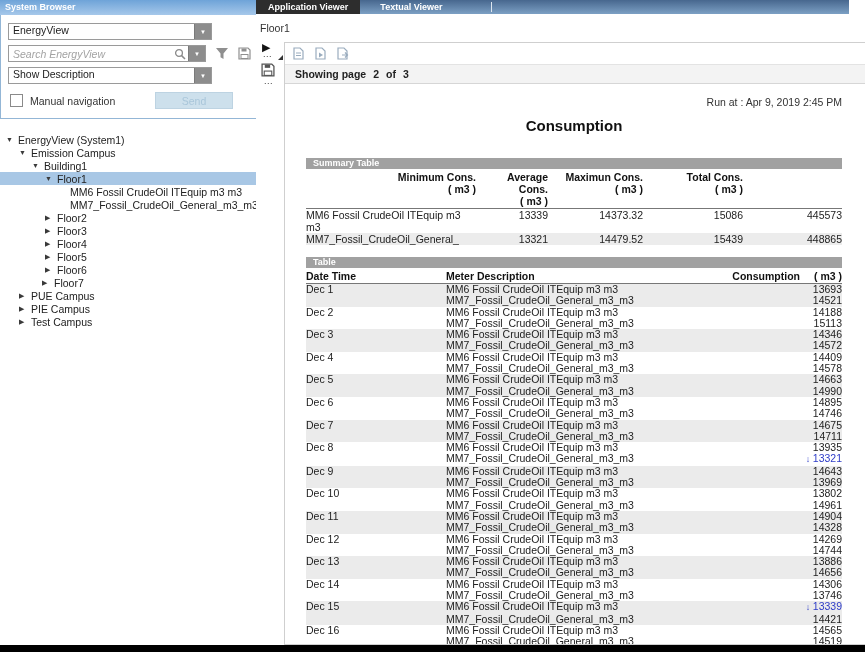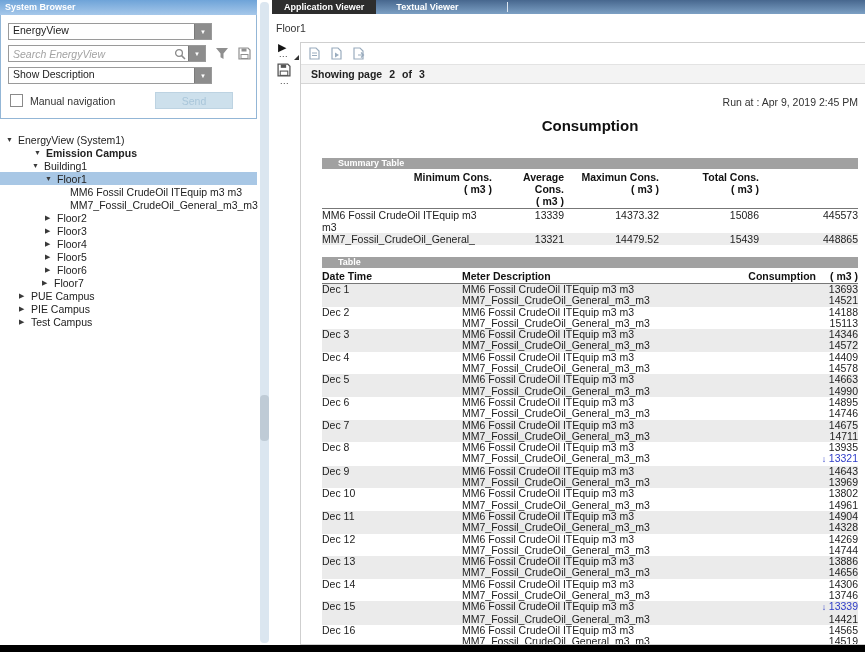--- a/index.html
+++ b/index.html
@@ -30,21 +30,21 @@
     font-size:10.5px;font-family:inherit;margin-right:18px;}
   .tree{margin-top:14px;}
   .tree-item{display:flex;align-items:center;height:13px;font-size:10.5px;color:#222;
     white-space:nowrap;cursor:default;}
   .tree-item.selected{background:#a8c7e5;}
   .caret{flex:0 0 12px;width:12px;font-size:7px;color:#3a3a3a;text-align:left;}
   
   .vscroll{position:absolute;left:260px;top:2px;width:9px;height:641px;background:#dbe6f0;border-radius:4px;}
   .vthumb{position:absolute;left:0;top:393px;width:9px;height:46px;background:#bfcbd6;border-radius:4px;}
   
-  .right-panel{position:absolute;left:272px;top:0;width:593px;height:645px;background:#fff;}
+  .right-panel{position:absolute;left:256px;top:0;width:593px;height:645px;background:#fff;}
   .tab-bar{position:relative;height:14px;background:linear-gradient(#47678e,#7ca0c4);display:flex;}
   .tab{height:14px;line-height:14px;color:#fff;font-weight:bold;font-size:9px;padding:0 12px;cursor:pointer;}
   .tab.active{background:#2d2d2d;}
   .tab.inactive{margin-left:8px;}
   .tab-sep{position:absolute;left:235px;top:2px;width:1px;height:10px;background:#dde6ef;}
   .context{position:absolute;left:4px;top:22px;font-size:10.5px;color:#333;}
   .run-btn{position:absolute;left:6px;top:43px;width:23px;height:18px;cursor:pointer;}
   .run-tri{position:absolute;left:0;top:-1px;font-size:11px;color:#141414;line-height:11px;}
   .run-dots{position:absolute;left:1px;top:6px;font-size:9px;color:#333;letter-spacing:.5px;}
   .run-corner{position:absolute;right:2px;bottom:1px;width:0;height:0;
@@ -55,21 +55,21 @@
     box-sizing:border-box;overflow:hidden;background:#fff;}
   .icons-row{height:21px;border-bottom:1px solid #e3e3e3;display:flex;align-items:center;
     padding-left:8px;gap:11px;}
   .picon{display:inline-flex;cursor:pointer;}
   .paging{height:18px;background:#f3f3f3;border-bottom:1px solid #d6d6d6;display:flex;
     align-items:center;font-size:10.5px;font-weight:bold;color:#222;padding-left:10px;gap:7px;}
   .report{position:relative;padding-left:21px;width:536px;}
   .run-at{margin-top:12px;text-align:right;font-size:10.5px;color:#333;}
   .rtitle{margin-top:9px;text-align:center;font-size:15px;font-weight:bold;color:#111;}
   .secbar{margin-top:24px;height:11px;background:#a1a1a1;color:#fff;font-size:9px;font-weight:bold;
-    line-height:11px;padding-left:16px;}
+    line-height:11px;padding-left:7px;}
   .secbar.tbar{margin-top:12px;}
   .grid5{display:grid;grid-template-columns:170px 72px 95px 100px 99px;font-size:10.5px;}
   .sum-head{font-weight:bold;color:#111;border-bottom:1px solid #777;padding-bottom:1px;margin-top:2px;}
   .sh-col{display:flex;flex-direction:column;line-height:12px;}
   .sh-col.num, .sc-num{text-align:right;}
   .sum-row{color:#222;line-height:12px;}
   .sum-row.shaded{background:#ececec;}
   .sc-meter{padding-right:6px;}
   .dt-head{display:flex;font-size:10.5px;font-weight:bold;color:#111;line-height:12px;
     border-bottom:1px solid #777;padding-bottom:1px;margin-top:2px;}
@@ -134,21 +134,21 @@
       <span class="cb-label">Manual navigation</span>
       <button class="send">Send</button>
     </div>
   </div>
 
   <div class="tree" id="tree">
       <div class="tree-item" style="padding-left: 6px;">
         <span class="caret">▼</span>
         <span>EnergyView (System1)</span>
       </div>
-      <div class="tree-item" style="padding-left: 34px; font-weight: bold;">
+      <div class="tree-item" style="padding-left: 19px;">
         <span class="caret">▼</span>
         <span>Emission Campus</span>
       </div>
       <div class="tree-item" style="padding-left: 32px;">
         <span class="caret">▼</span>
         <span>Building1</span>
       </div>
       <div class="tree-item selected" style="padding-left: 45px;">
         <span class="caret">▼</span>
         <span>Floor1</span>

